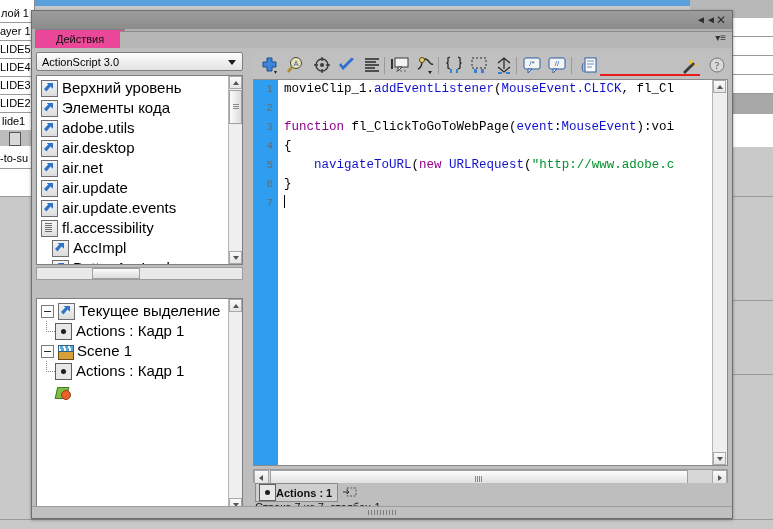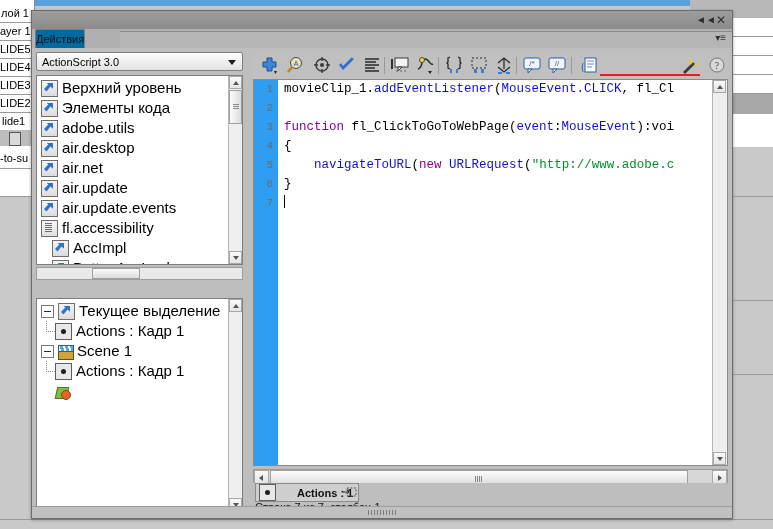--- a/index.html
+++ b/index.html
@@ -34,22 +34,22 @@
     border-bottom:1px solid #6f6f6f;
   }
   .tb-btn{position:absolute;top:2px;width:14px;height:14px;color:#2c2c2c;
     font-size:10px;line-height:14px;text-align:center;cursor:default;}
   #tb-collapse{right:22px;}
   #tb-close{right:4px;font-size:12px;}
 
   
   #tabrow{position:absolute;left:0;top:18px;width:100%;height:19px;background:#b0b0b0;}
   #tab-actions{
-    position:absolute;left:3px;top:0;height:19px;padding:0 0;
-    background:#0369a1;border:1px solid #7e7e7e;border-bottom:none;
+    position:absolute;left:3px;top:0;height:19px;padding:0 20px;
+    background:#ec4899;border:1px solid #7e7e7e;border-bottom:none;
     font-size:11px;line-height:19px;font-weight:400;color:#111;
     border-top-left-radius:2px;border-top-right-radius:2px;
   }
   #tab-rest{position:absolute;left:88px;top:2px;right:0;height:17px;background:#b6b6b6;border-top:1px solid #8b8b8b;}
 
   
   #pbody{position:absolute;left:0;top:37px;right:0;bottom:0;background:#bebebe;}
 
   
   #leftcol{position:absolute;left:4px;top:4px;width:214px;bottom:6px;}
@@ -146,21 +146,21 @@
   #code-hsb .arw.l{left:0;}
   #code-hsb .arw.r{right:0;}
   #code-hsb .arw i{position:absolute;top:4px;width:0;height:0;border-top:3px solid transparent;border-bottom:3px solid transparent;}
   #code-hsb .arw.l i{left:4px;border-right:4px solid #555;}
   #code-hsb .arw.r i{right:4px;border-left:4px solid #555;}
   #code-hsb .th{position:absolute;left:16px;top:0;width:418px;height:15px;background:linear-gradient(#fdfdfd,#dedede);border:1px solid #a0a0a0;box-sizing:border-box;}
   #code-hsb .th:after{content:"";position:absolute;left:50%;margin-left:-4px;top:5px;width:8px;height:6px;
     background:repeating-linear-gradient(to right,#888 0 1px,transparent 1px 2px);}
 
   #pinbar{position:absolute;left:0;bottom:11px;right:0;height:18px;background:#bebebe;}
-  #pin-chip{position:absolute;left:2px;top:0;height:17px;padding:0 5px 0 3px;display:flex;align-items:center;gap:21px;
+  #pin-chip{position:absolute;left:2px;top:0;height:17px;padding:0 5px 0 3px;display:flex;align-items:center;gap:0;
     background:#cfcfcf;border:1px solid #8a8a8a;font-size:11px;font-weight:bold;color:#111;}
   #pin-add{position:absolute;left:90px;top:3px;width:14px;height:12px;}
   #statusbar{position:absolute;left:0;bottom:-4px;right:0;height:15px;font-size:11px;color:#111;padding-left:2px;}
 
   
   #grip{position:absolute;left:0;bottom:0;width:100%;height:11px;background:#c0c0c0;border-top:1px solid #9d9d9d;}
   #grip .g{position:absolute;left:50%;margin-left:-14px;top:3px;width:28px;height:5px;
     background:repeating-linear-gradient(to right,#7c7c7c 0 1px,transparent 1px 3px);}
 </style>
 </head>

